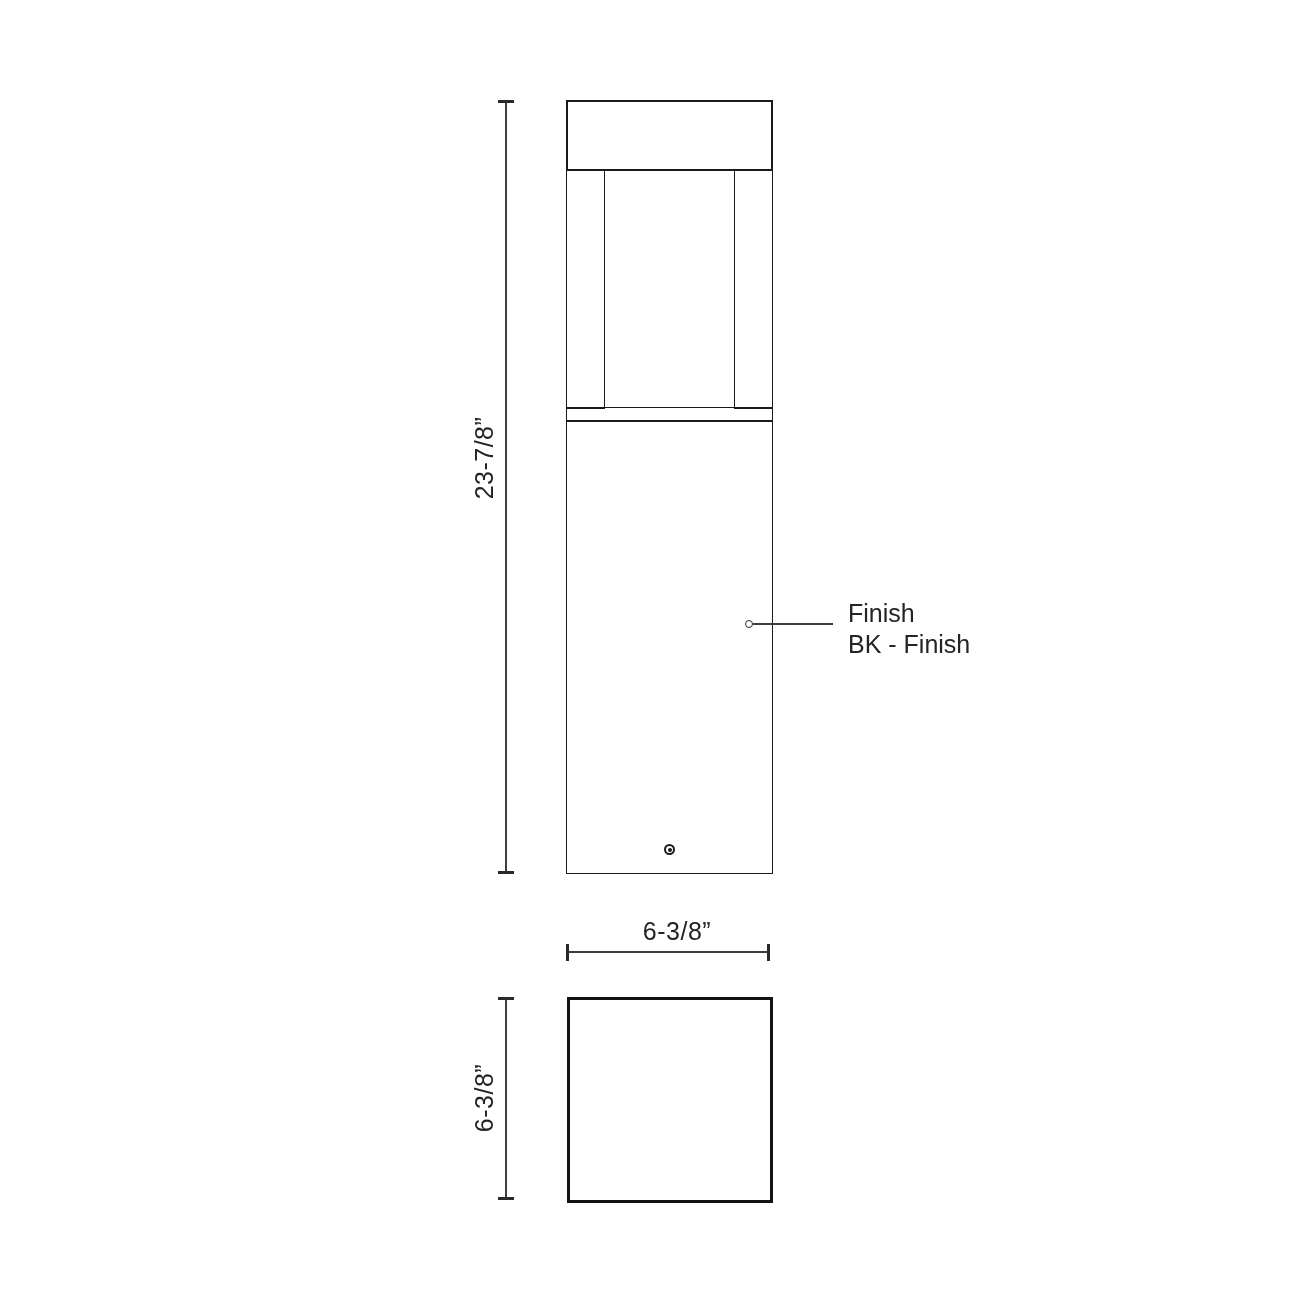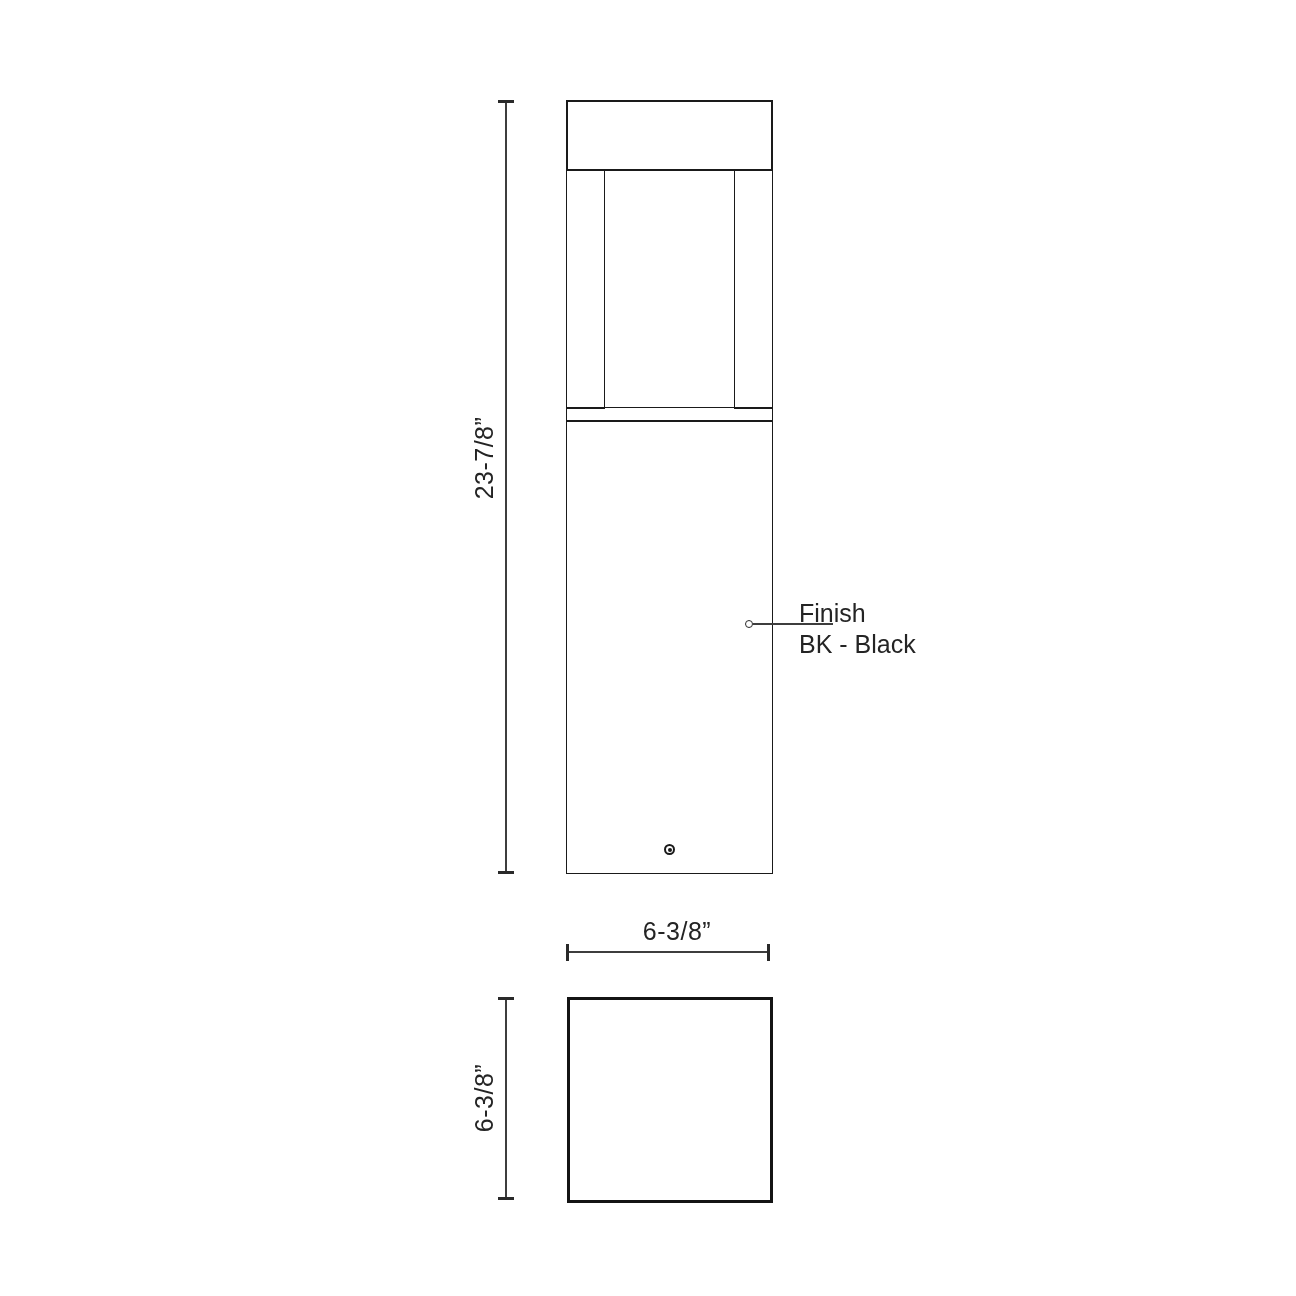--- a/index.html
+++ b/index.html
@@ -105,23 +105,23 @@
   <div>
     <div class="dimline" style="left:505px; top:101px; width:1.5px; height:771px;"></div>
     <div class="tick" style="left:498px; top:99.5px; width:16px; height:3px;"></div>
     <div class="tick" style="left:498px; top:870.5px; width:16px; height:3px;"></div>
     <div class="dim-label rot" style="left:484px; top:458px;">23-7/8”</div>
   </div>
 
   <div>
     <div class="leader-dot" style="left:745px; top:620px;"></div>
     <div class="dimline" style="left:753px; top:623px; width:80px; height:1.5px;"></div>
-    <div class="callout-text" style="left:799px; top:598px;">
+    <div class="callout-text" style="left:848px; top:598px;">
       <div>Finish</div>
-      <div>BK - Black</div>
+      <div>BK - Finish</div>
     </div>
   </div>
 
   <div>
     <div class="dim-label" style="left:677px; top:931px;">6-3/8”</div>
     <div class="dimline" style="left:567px; top:951px; width:202px; height:1.5px;"></div>
     <div class="tick" style="left:566px; top:943.5px; width:3px; height:17px;"></div>
     <div class="tick" style="left:767px; top:943.5px; width:3px; height:17px;"></div>
   </div>
 

